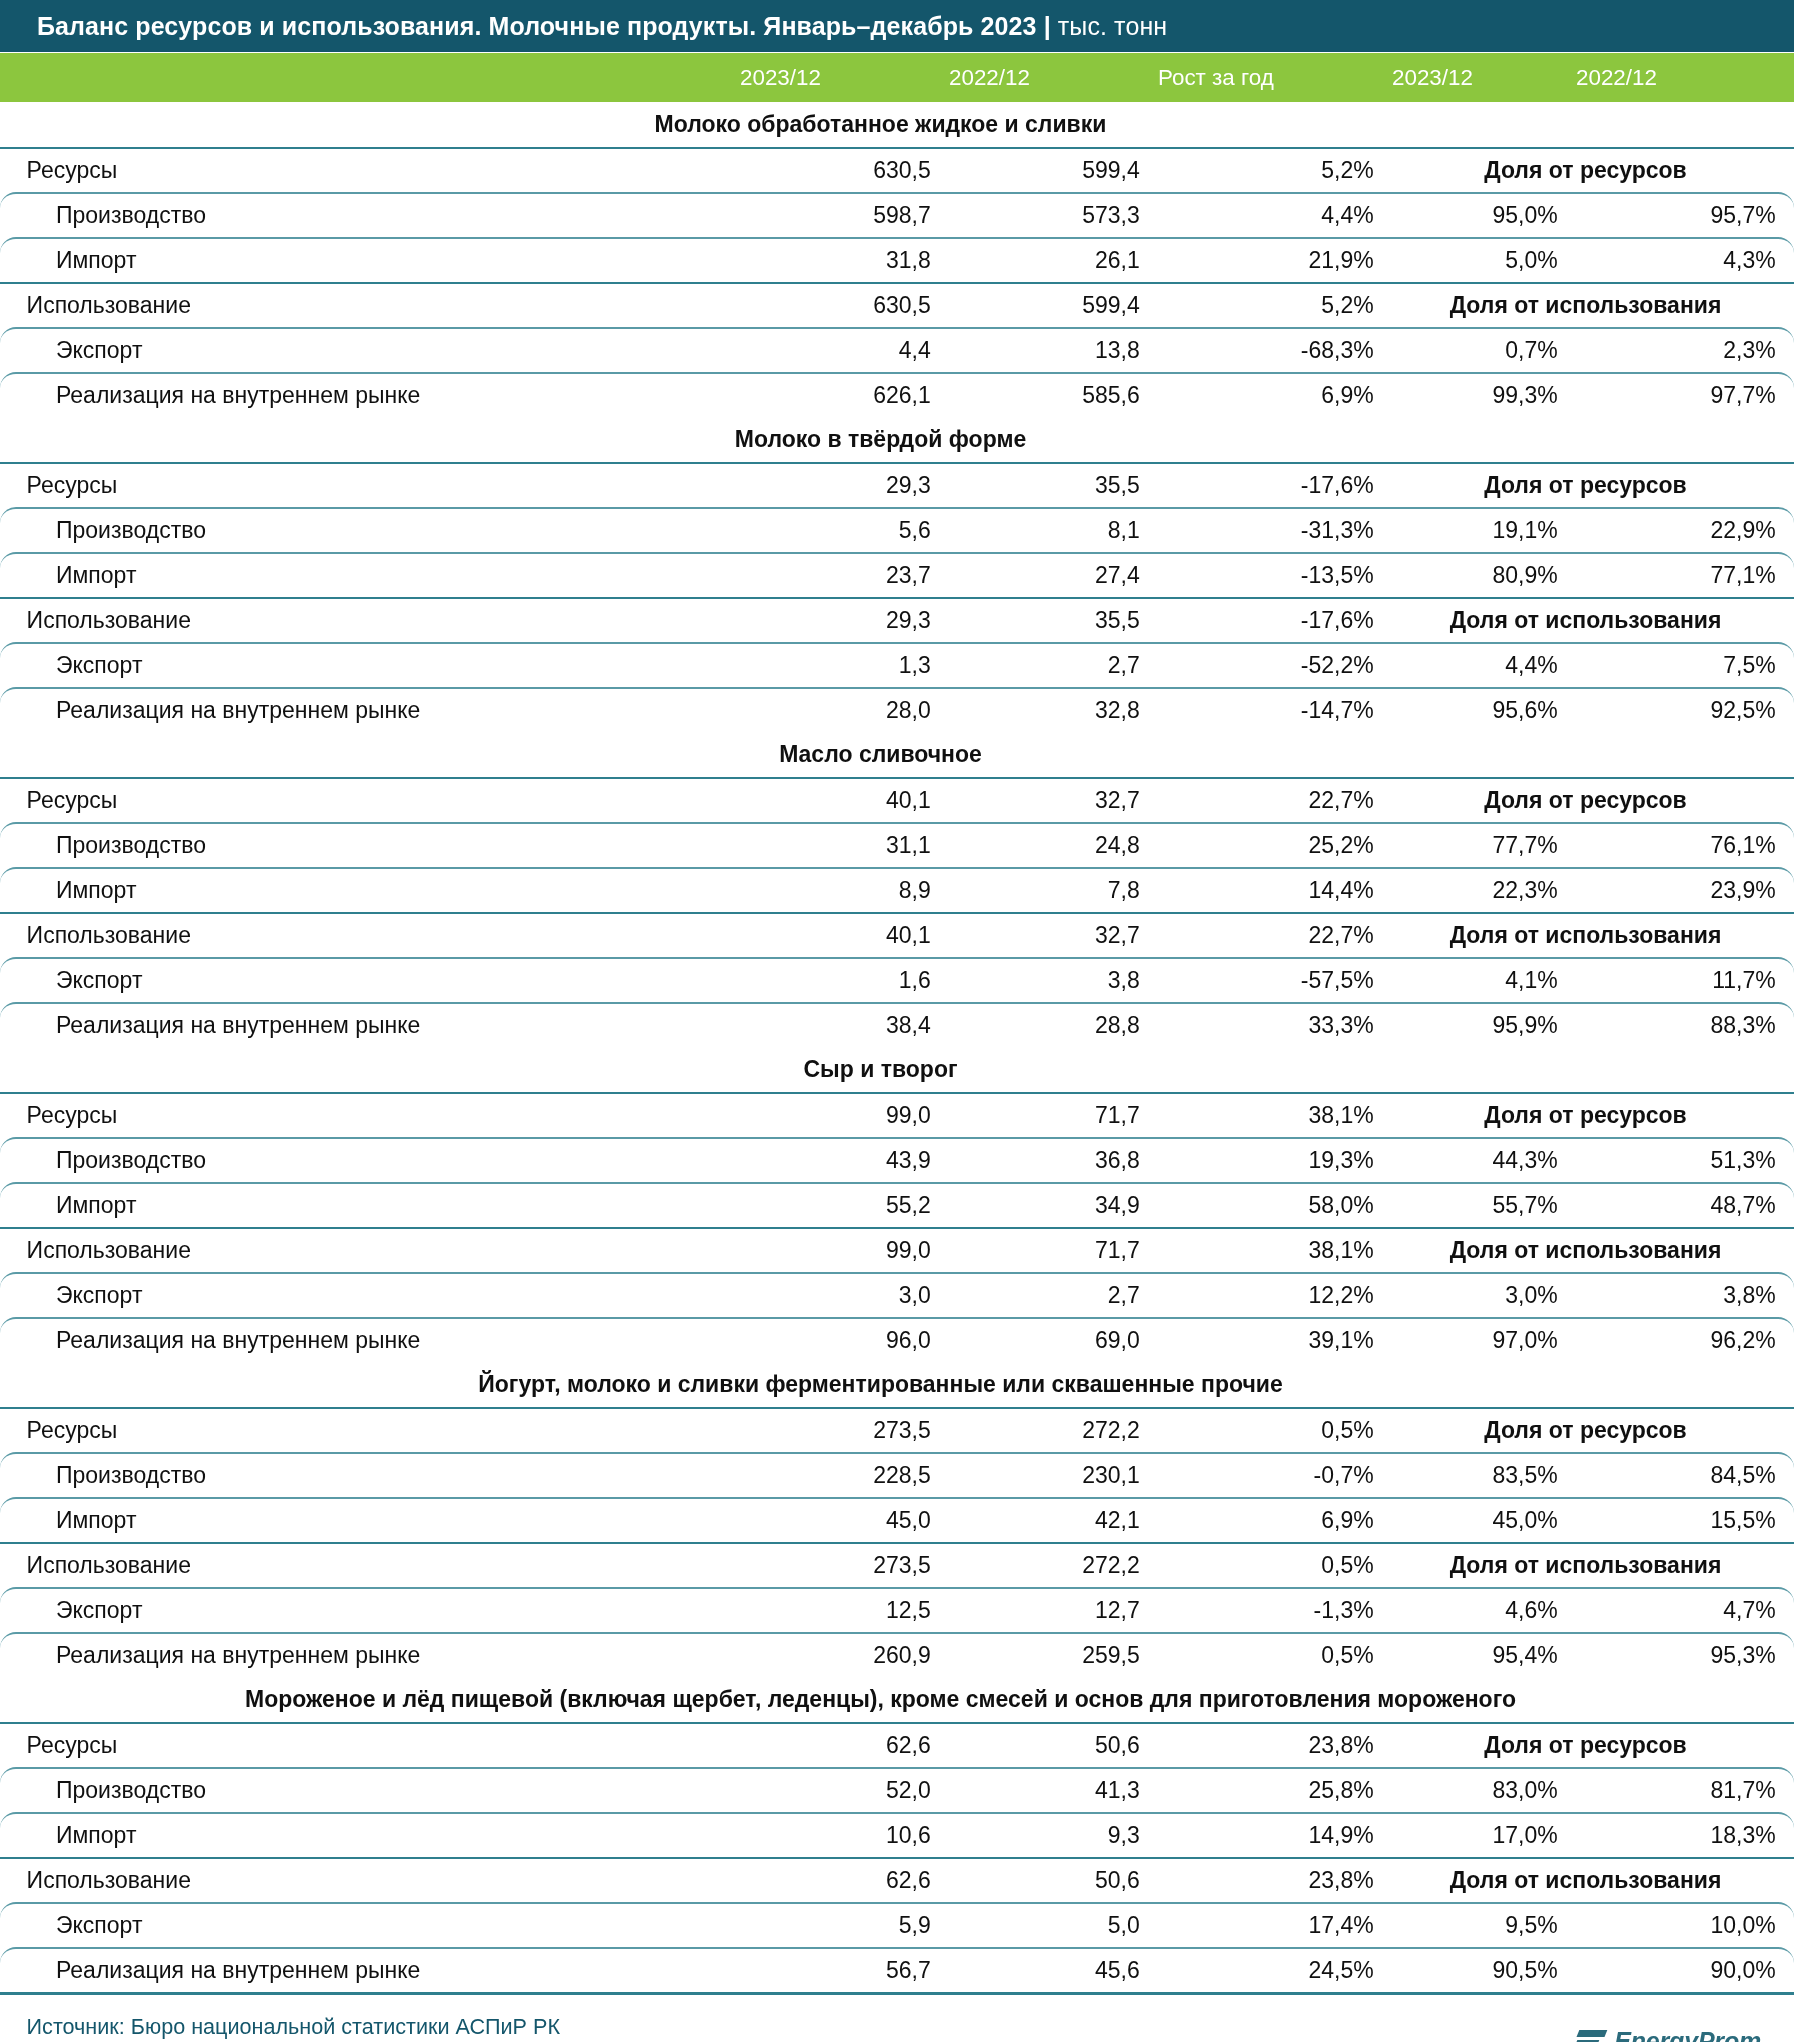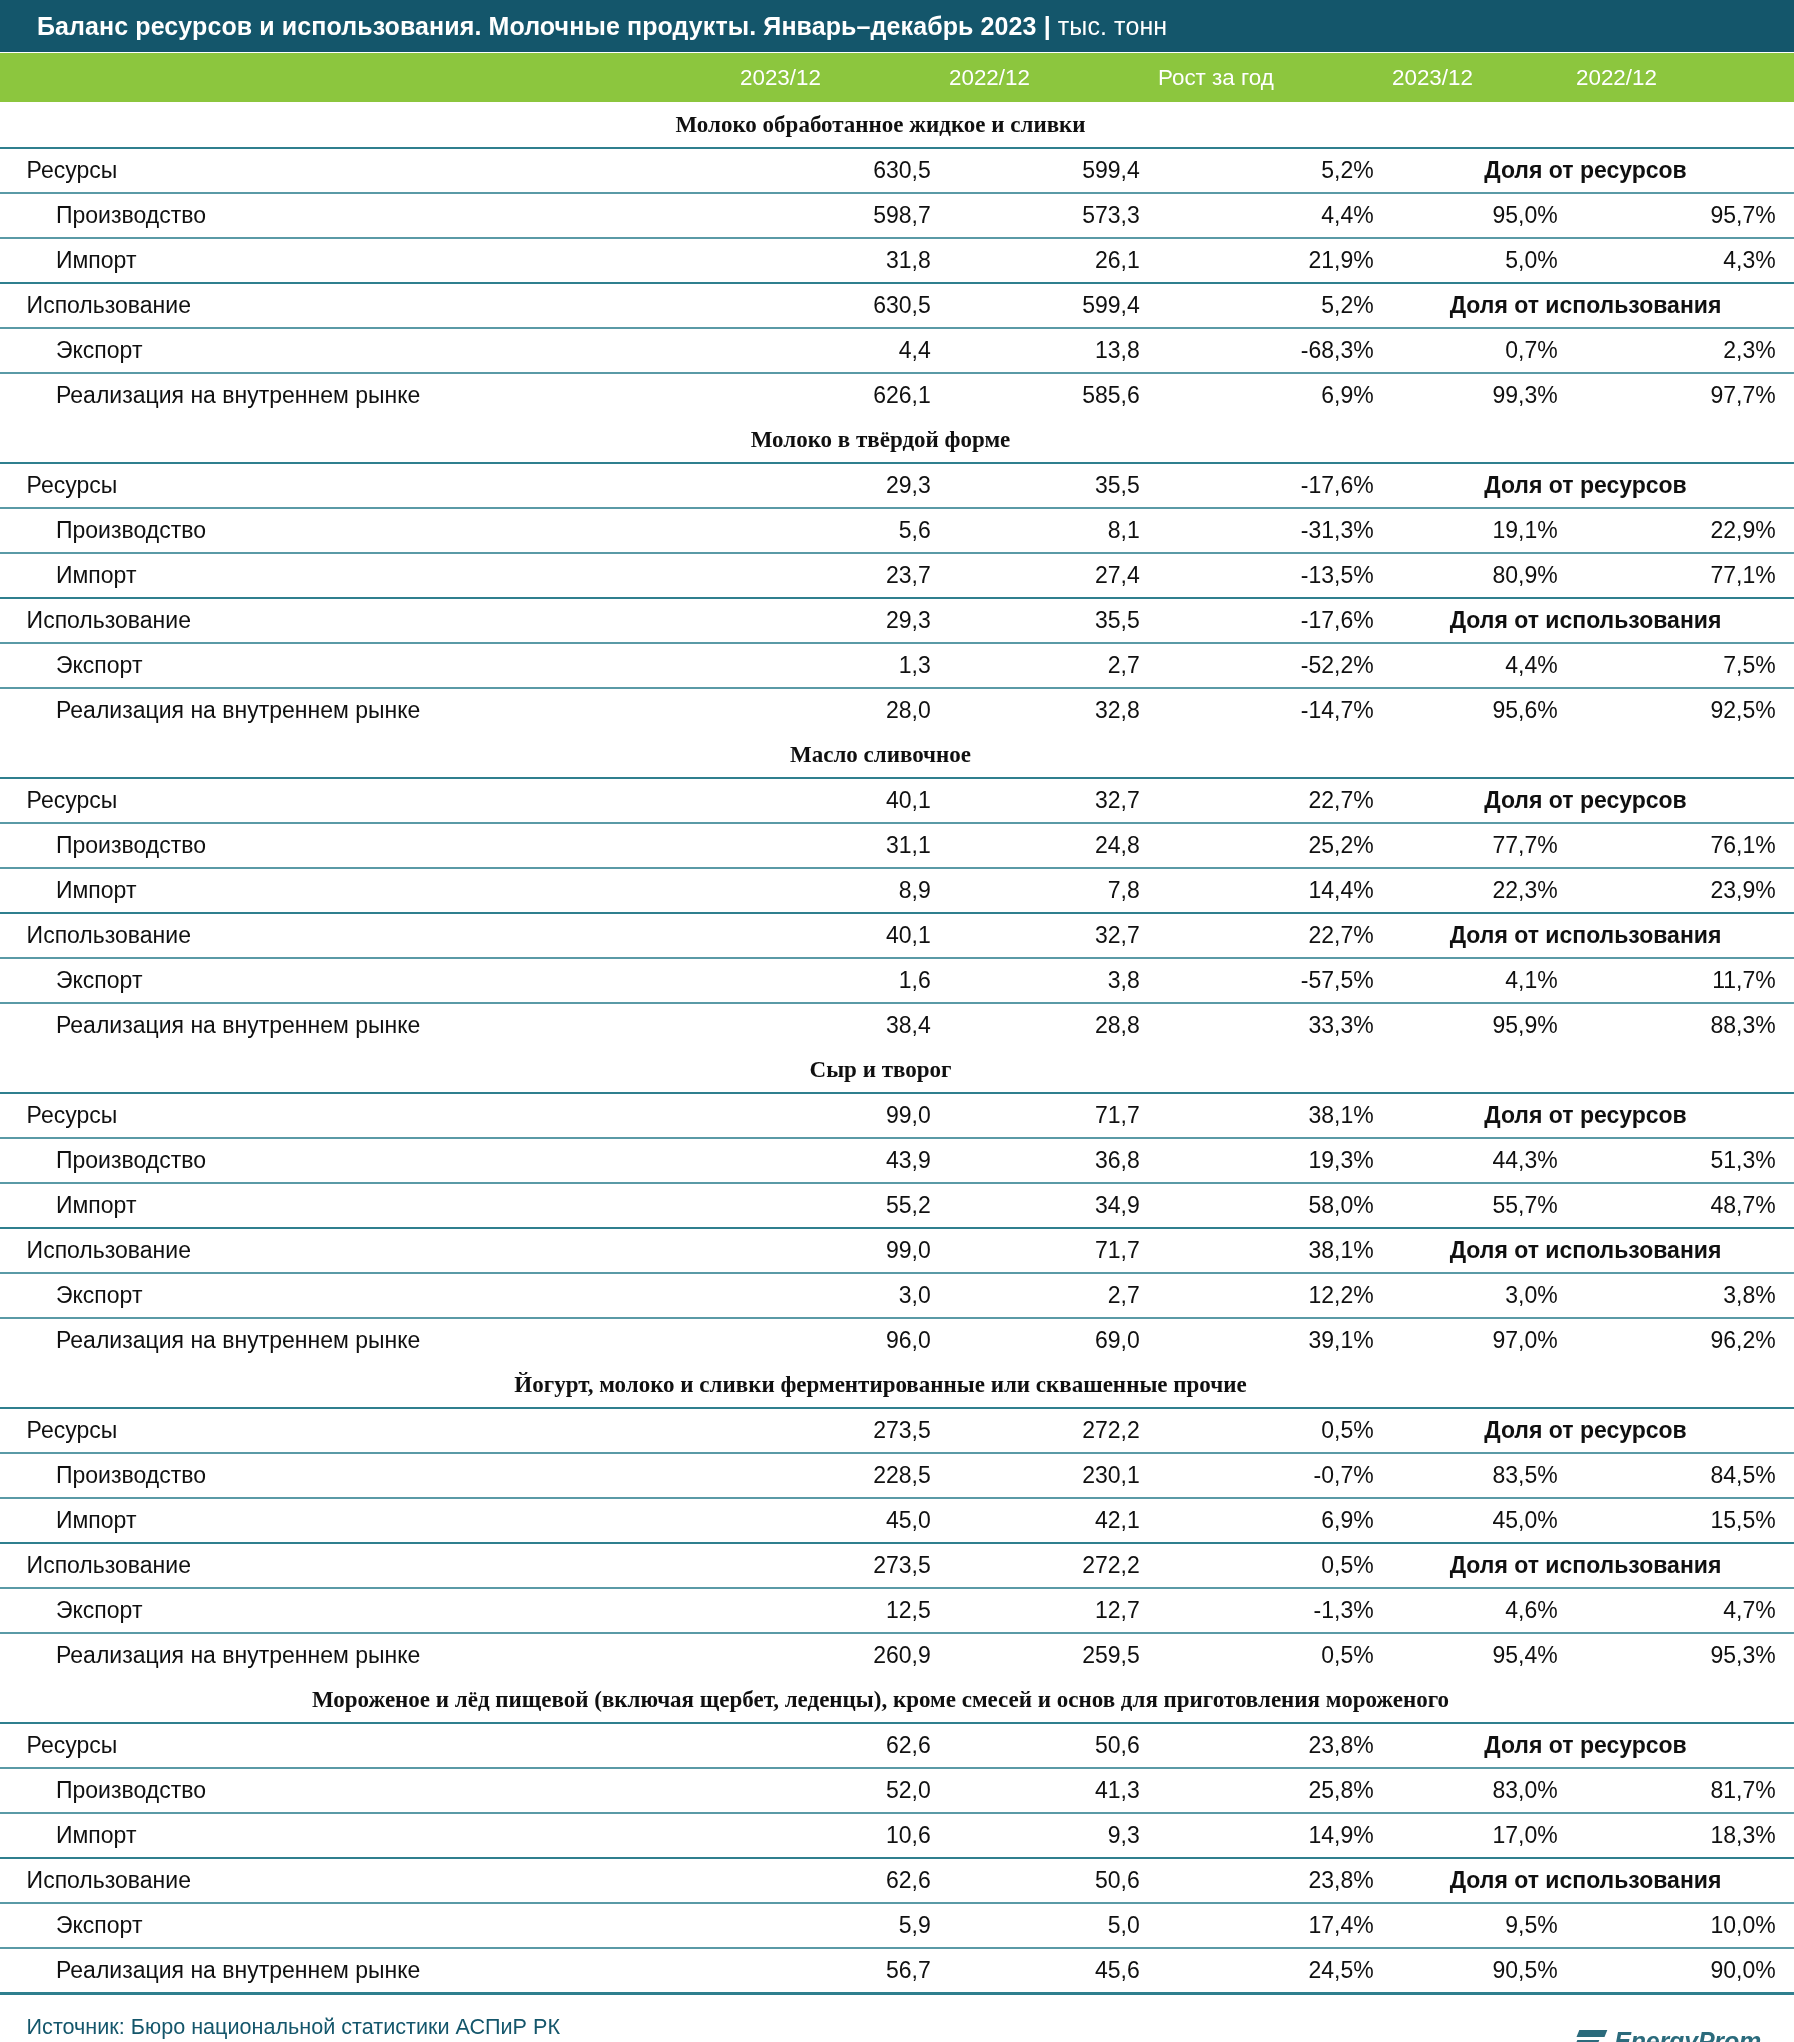--- a/index.html
+++ b/index.html
@@ -93,32 +93,31 @@
     align-items: center;
     justify-content: center;
     padding-right: 33px;
     box-sizing: border-box;
   }
   .section-title-row .st {
     font-size: 23px;
     font-weight: bold;
     color: #101010;
     white-space: nowrap;
-    font-family: Liberation Serif, serif;
   }
 
   .row {
     display: flex;
     align-items: center;
     height: 45px;
     box-sizing: border-box;
     border-top: 2.5px solid #2f7f8e;
     position: relative;
   }
-  .row.thin { border-top: 2.5px solid #5a9aa6; }
+  .row.thin { border-top: 2.5px solid #5a9aa6; border-radius: 16px; }
 
   .row .label {
     flex: 1 1 auto;
     font-size: 23px;
     color: #101010;
     white-space: nowrap;
     padding-left: 26.6px;
     box-sizing: border-box;
   }
   .row .label.indent { padding-left: 56px; }

